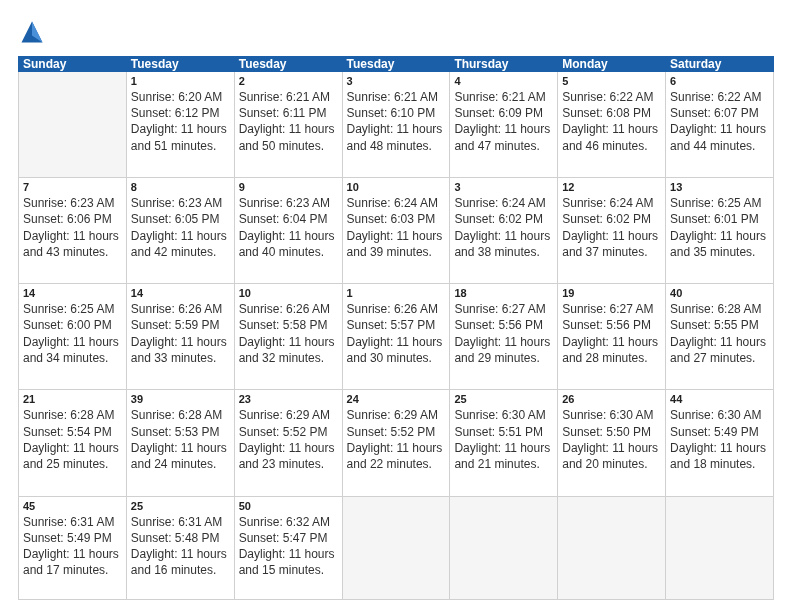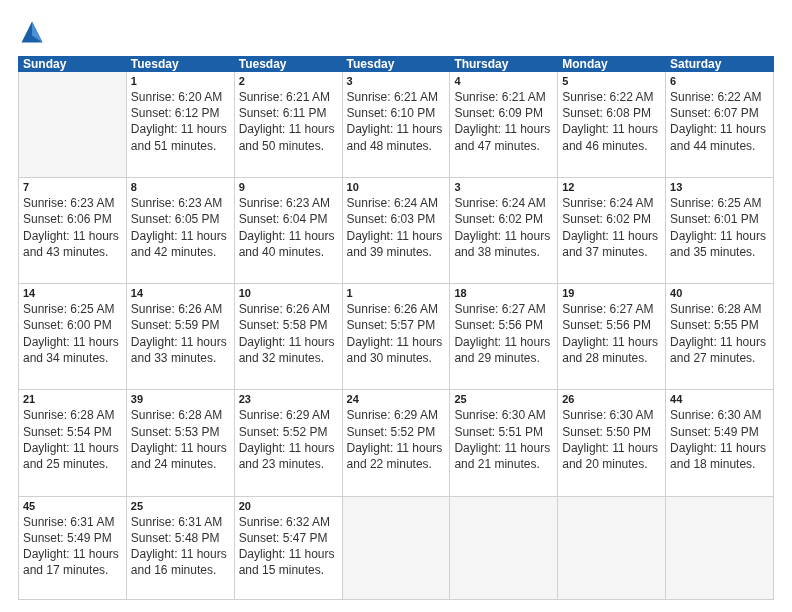--- a/index.html
+++ b/index.html
@@ -254,21 +254,21 @@
         <tr class="last-row">
           <td>
             <span class="day-num">45</span>
             <div class="day-detail">Sunrise: 6:31 AM<br>Sunset: 5:49 PM<br>Daylight: 11 hours and 17 minutes.</div>
           </td>
           <td>
             <span class="day-num">25</span>
             <div class="day-detail">Sunrise: 6:31 AM<br>Sunset: 5:48 PM<br>Daylight: 11 hours and 16 minutes.</div>
           </td>
           <td>
-            <span class="day-num">20</span>
+            <span class="day-num">50</span>
             <div class="day-detail">Sunrise: 6:32 AM<br>Sunset: 5:47 PM<br>Daylight: 11 hours and 15 minutes.</div>
           </td>
           <td class="empty"></td>
           <td class="empty"></td>
           <td class="empty"></td>
           <td class="empty"></td>
         </tr>
       </tbody>
   </table>
 </div>

